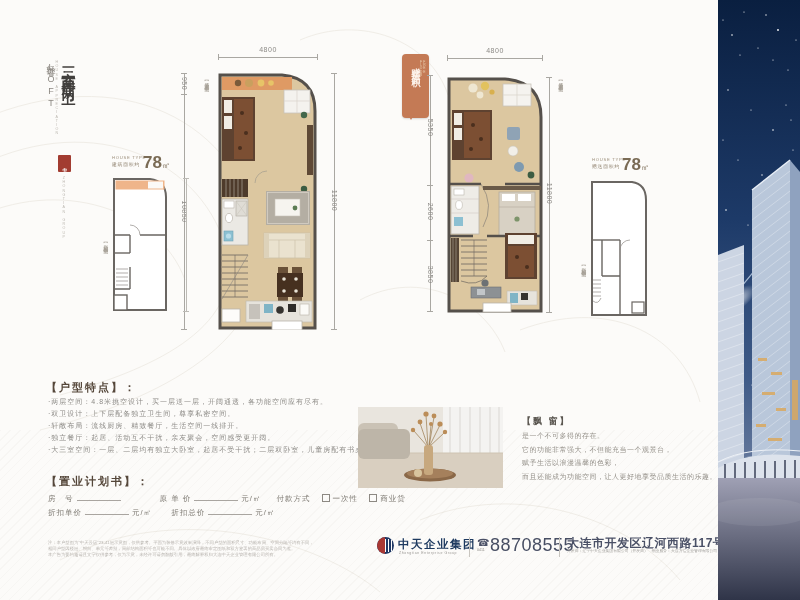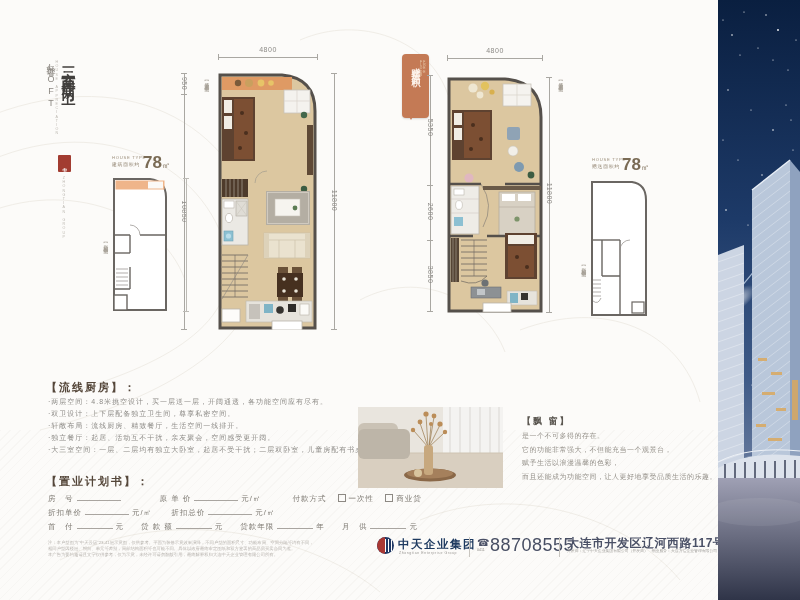--- a/index.html
+++ b/index.html
@@ -296,21 +296,21 @@
     </g>
     <path d="M30 70 A10 10 0 0 1 40 60" stroke="#8f8b86" stroke-width="0.7" fill="none"></path>
     <g stroke="#8f8b86" stroke-width="0.7" fill="none">
       <path d="M3 100 H11 M3 104 H11 M3 108 H11 M3 112 H11 M3 116 H11"></path>
       <path d="M3 121 Q8 125 11 118"></path>
     </g>
     <rect x="42" y="122" width="12" height="11" fill="#fff" stroke="#6a6662" stroke-width="1.2"></rect>
   </svg>
   <div class="sidenote vtext" style="left:580px;top:263px;height:75px;">【户型结构示意图】</div>
 
-  <div class="abs sec-title" style="left:46px;top:380px;">【流线厨房】：</div>
+  <div class="abs sec-title" style="left:46px;top:380px;">【户型特点】：</div>
   <div class="abs" style="left:48px;top:396px;">
     <div class="feat-line">·两层空间：4.8米挑空设计，买一层送一层，开阔通透，各功能空间应有尽有。</div>
     <div class="feat-line">·双卫设计：上下层配备独立卫生间，尊享私密空间。</div>
     <div class="feat-line">·轩敞布局：流线厨房、精致餐厅，生活空间一线排开。</div>
     <div class="feat-line">·独立餐厅：起居、活动互不干扰，亲友聚会，空间感受更开阔。</div>
     <div class="feat-line">·大三室空间：一层、二层均有独立大卧室，起居不受干扰；二层双卧室，儿童房配有书桌设计，学习环境更舒适。</div>
   </div>
 
   <svg class="abs" style="left:358px;top:407px;" width="145" height="81" viewBox="0 0 145 81">
     <rect width="145" height="81" fill="#e9e5de"></rect>
@@ -344,33 +344,27 @@
     <div class="bay-line">它的功能非常强大，不但能充当一个观景台，</div>
     <div class="bay-line">赋予生活以浪漫温馨的色彩，</div>
     <div class="bay-line">而且还能成为功能空间，让人更好地享受品质生活的乐趣。</div>
   </div>
 
   <div class="abs sec-title" style="left:46px;top:474px;">【置业计划书】：</div>
   <div class="abs" style="left:48px;top:492px;">
     <div class="form-line">
       <span>房　号</span><span class="blank"></span>
       <span style="margin-left:33px;">原 单 价</span><span class="blank"></span><span>元/㎡</span>
-      <span style="margin-left:28px;">付款方式</span>
+      <span style="margin-left:12px;">付款方式</span>
       <span class="cbox"></span><span>一次性</span>
       <span class="cbox"></span><span>商业贷</span>
     </div>
     <div class="form-line">
       <span>折扣单价</span><span class="blank"></span><span>元/㎡</span>
       <span style="margin-left:16px;">折扣总价</span><span class="blank"></span><span>元/㎡</span>
-    </div>
-    <div class="form-line">
-      <span>首　付</span><span class="blank s"></span><span>元</span>
-      <span style="margin-left:14px;">贷 款 额</span><span class="blank s"></span><span>元</span>
-      <span style="margin-left:14px;">贷款年限</span><span class="blank s"></span><span>年</span>
-      <span style="margin-left:14px;">月　供</span><span class="blank s"></span><span>元</span>
     </div>
   </div>
   <div class="abs notes" style="left:48px;top:540px;">
     <div>注：本户型图为“中天云居”23-41层示意图，仅供参考。平面为装修示意效果演绎，不同户型的面积尺寸、功能布局、空间分隔等均有不同，</div>
     <div>相同户型因楼层、朝向、单元等差别，局部结构面积等也可能不同。具体以政府最终审定图纸和双方签署的商品房买卖合同为准。</div>
     <div>本广告为要约邀请且文字仅供参考，仅为示意，未经许可请勿翻版引用，最终解释权归大连中天企业管理有限公司所有。</div>
   </div>
 
   <div class="logo-mark" style="left:377px;top:537px;">
     <span class="half"></span>

